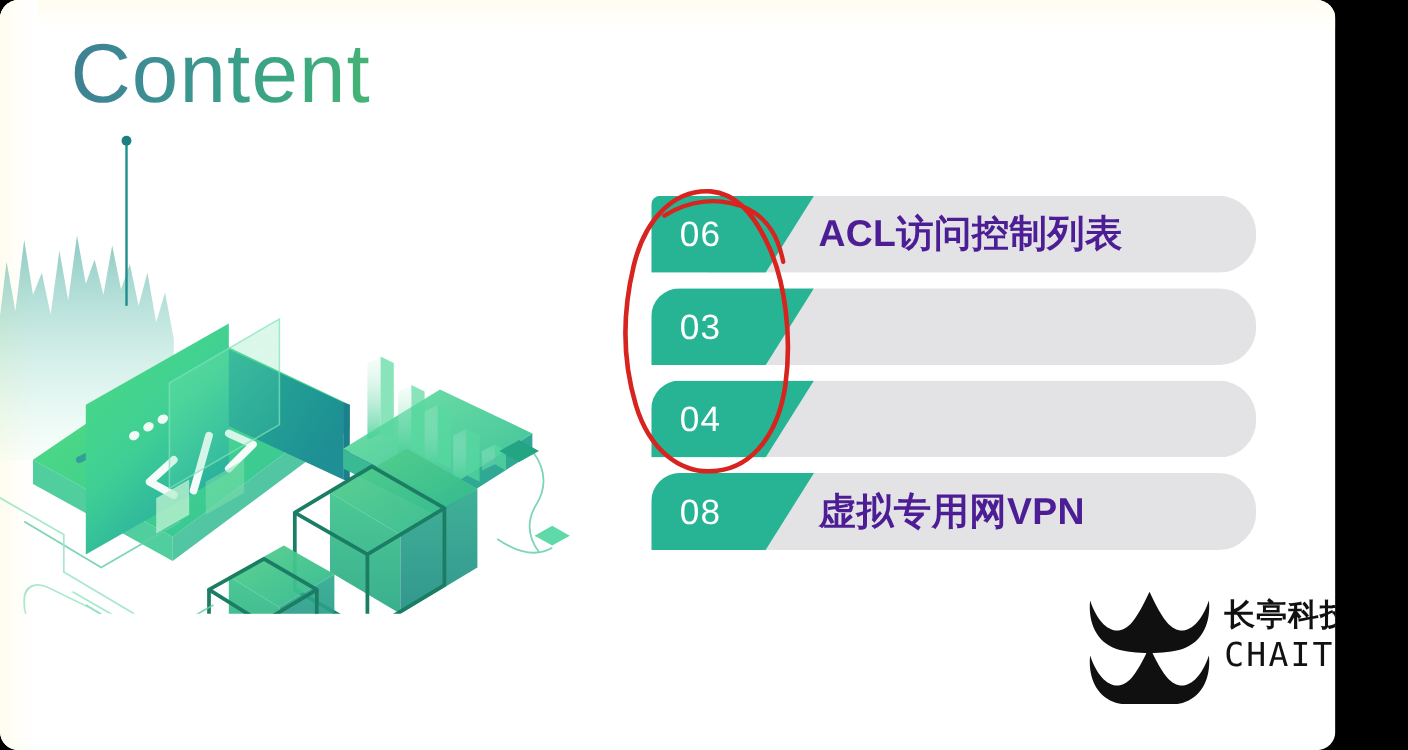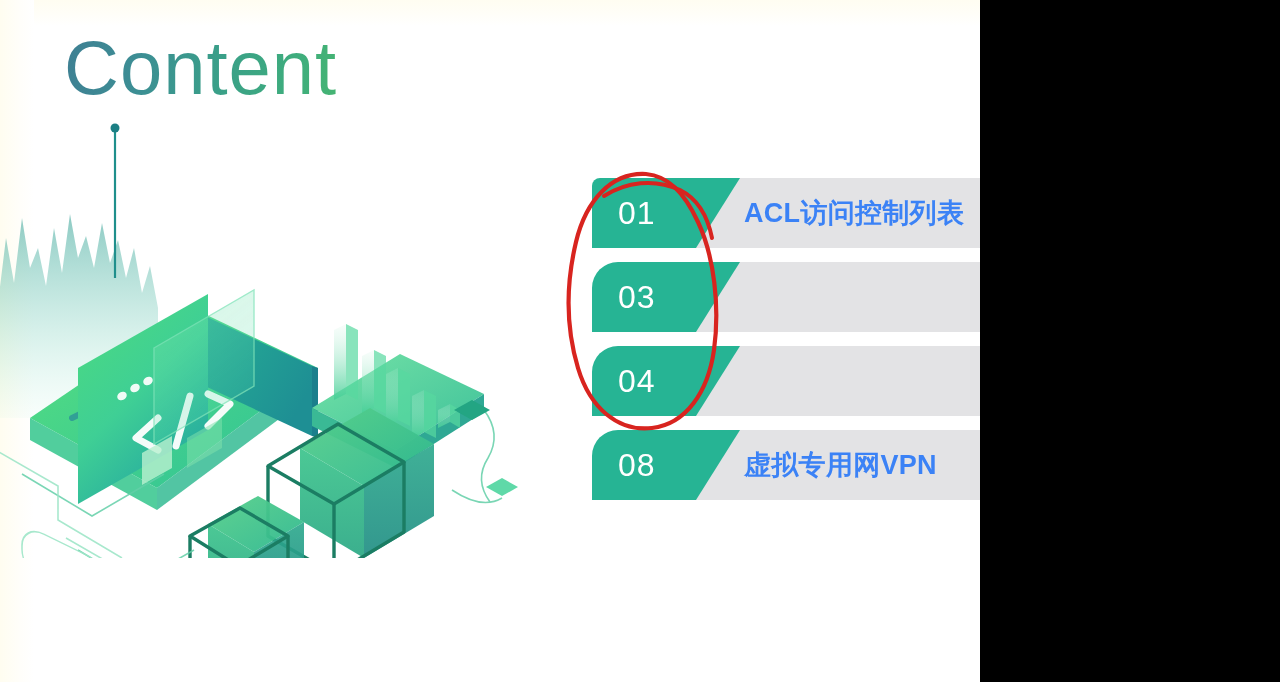--- a/index.html
+++ b/index.html
@@ -19,24 +19,25 @@
     width: 1280px;
     height: 682px;
     background: #000000;
     overflow: hidden;
   }
 
   
   #slide {
     position: absolute;
     left: 0; top: 0;
-    width: 980px;
+    width: 1214px;
     height: 682px;
     background: #ffffff;
     overflow: hidden;
+    border-radius: 17px;
   }
   #slide-topwash {
     position: absolute;
     left: 0; top: 0;
     width: 100%;
     height: 26px;
     background: linear-gradient(180deg, #fffdf1 0%, #fffef8 55%, #ffffff 100%);
   }
   #slide-leftwash {
     position: absolute;
@@ -130,23 +131,23 @@
     letter-spacing: 1px;
     z-index: 3;
   }
   .item-label {
     position: absolute;
     left: 152px;
     top: 0;
     height: 70px;
     display: flex;
     align-items: center;
-    font-size: 27px;
+    font-size: 34px;
     font-weight: 700;
-    color: #3b82f6;
+    color: #4c1d95;
     letter-spacing: 0.3px;
     white-space: nowrap;
     z-index: 3;
   }
 
   
   .list-item.first .bar-green { border-top-left-radius: 8px; }
 
   
   #annotation {
@@ -368,21 +369,21 @@
         <path d="M348 498 L408 532 L470 498"></path>
         <rect x="40" y="386" width="86" height="48" rx="22" transform="skewY(26)"></rect>
       </g>
     </svg>
 
     <div id="content-list">
 
       <div class="list-item first">
         <div class="bar-gray"></div>
         <div class="bar-green"></div>
-        <div class="item-num">01</div>
+        <div class="item-num">06</div>
         <div class="item-label">ACL访问控制列表</div>
       </div>
 
       <div class="list-item">
         <div class="bar-gray"></div>
         <div class="bar-green"></div>
         <div class="item-num">03</div>
       </div>
 
       <div class="list-item">

